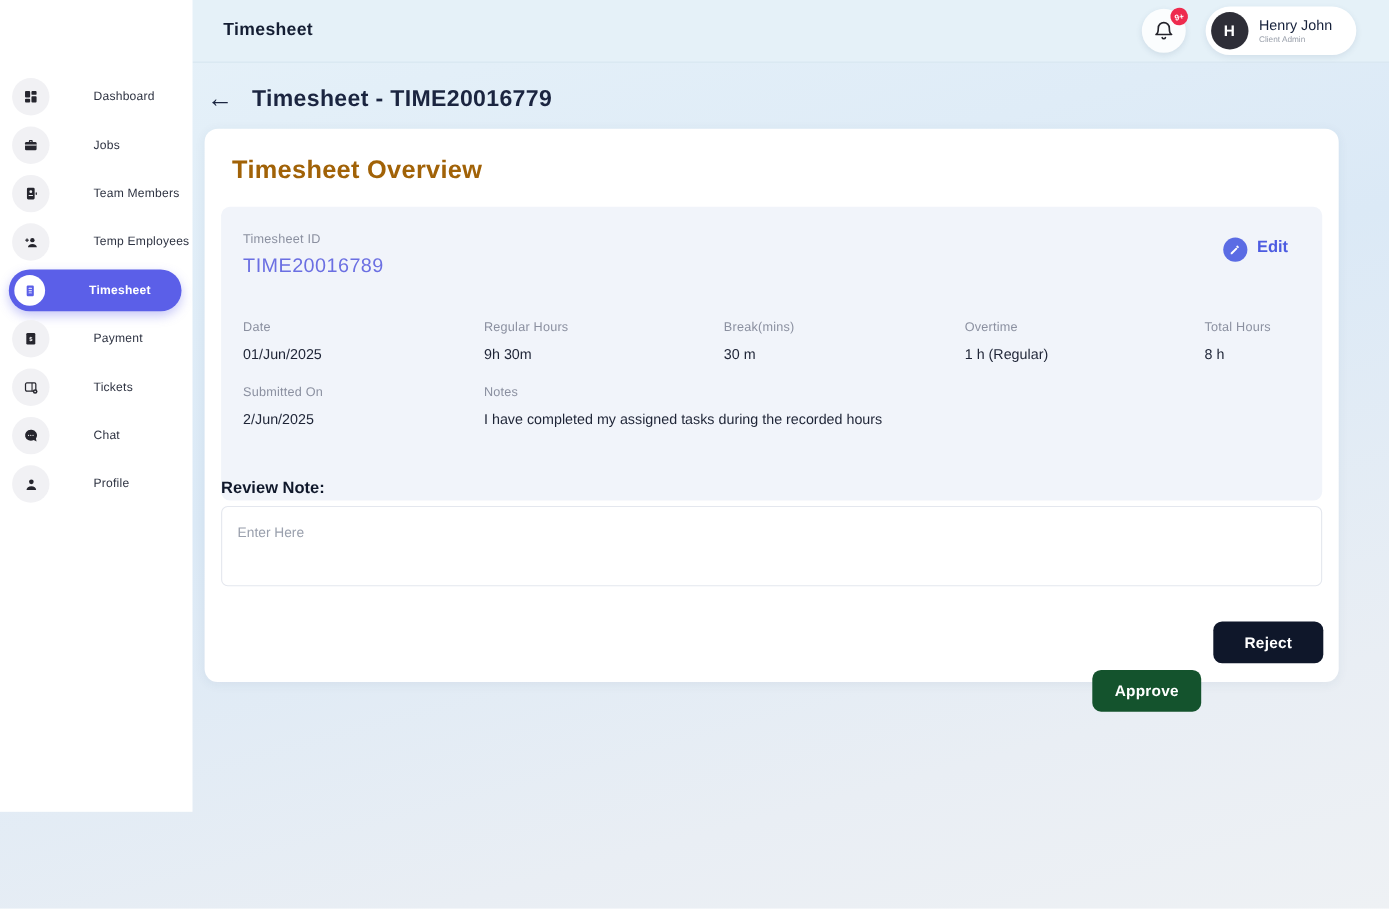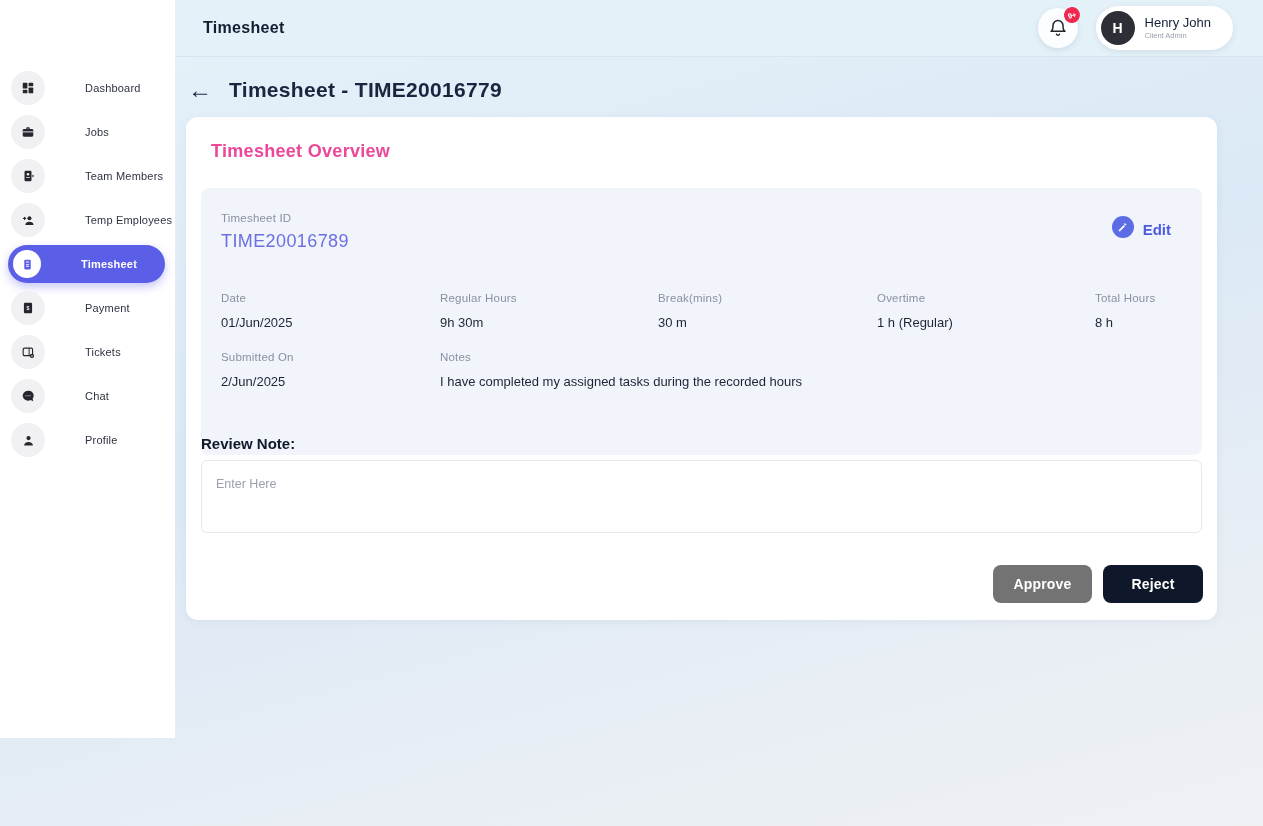--- a/index.html
+++ b/index.html
@@ -70,31 +70,31 @@
     position:absolute; left:188px; top:78px; display:flex; align-items:center; gap:17px; z-index:3;
   }
   .back-arrow { font-size:24px; color:#1b2540; cursor:pointer; line-height:1; }
   .page-title { font-size:21px; font-weight:700; color:#1b2540; letter-spacing:.3px; }
 
   
   .card {
     position:absolute; left:186px; top:117px; width:1031px; height:503px;
     background:#ffffff; border-radius:12px; box-shadow:0 2px 10px rgba(30,60,100,.06); z-index:3;
   }
-  .card-title { position:absolute; left:25px; top:24px; font-size:18px; font-weight:700; color:#ec4899; letter-spacing:.3px; }
+  .card-title { position:absolute; left:25px; top:24px; font-size:23px; font-weight:700; color:#a16207; letter-spacing:.3px; }
 
   .info-panel {
     position:absolute; left:15px; top:71px; width:1001px; height:267px;
     background:#f1f4fa; border-radius:8px;
   }
   .f-label { font-size:11.5px; color:#8b90a0; letter-spacing:.2px; }
   .f-value { font-size:13px; color:#1e2436; }
   .ts-id-label { position:absolute; left:20px; top:24px; }
   .ts-id-value { position:absolute; left:20px; top:43px; font-size:18px; font-weight:500; color:#6b6fe2; letter-spacing:.4px; }
-  .edit-btn { position:absolute; right:31px; top:28px; display:flex; align-items:flex-end; gap:9px; cursor:pointer; }
+  .edit-btn { position:absolute; right:31px; top:28px; display:flex; align-items:flex-start; gap:9px; cursor:pointer; }
   .edit-circle {
     width:22px; height:22px; border-radius:50%; background:#5b6ce4;
     display:flex; align-items:center; justify-content:center;
   }
   .edit-label { font-size:15px; font-weight:700; color:#4c5be1; }
 
   .col { position:absolute; }
   .col .f-label { display:block; margin-bottom:9px; }
   .c1 { left:20px; }  .c2 { left:239px; } .c3 { left:457px; } .c4 { left:676px; } .c5 { left:894px; }
   .row1 { top:104px; } .row2 { top:163px; }
@@ -106,21 +106,21 @@
     font-family:"Liberation Sans", sans-serif; font-size:12.5px; color:#4d7c0f;
     padding:16px 14px; resize:none; outline:none;
   }
   .review-input::placeholder { color:#9aa0ad; }
 
   .btn {
     position:absolute; top:448px; height:38px; border:none; border-radius:8px;
     font-family:"Liberation Sans", sans-serif; font-size:14px; font-weight:700; color:#fff;
     cursor:pointer; letter-spacing:.2px;
   }
-  .btn-approve { left:807px; width:99px; background:#737373; }
+  .btn-approve { left:807px; width:99px; background:#14532d;margin-top:44px; }
   .btn-reject  { left:917px; width:100px; background:#0f172a; }
 
   svg { display:block; }
 </style>
 </head>
 <body>
 
 <div class="app">
 
   <aside class="sidebar">

